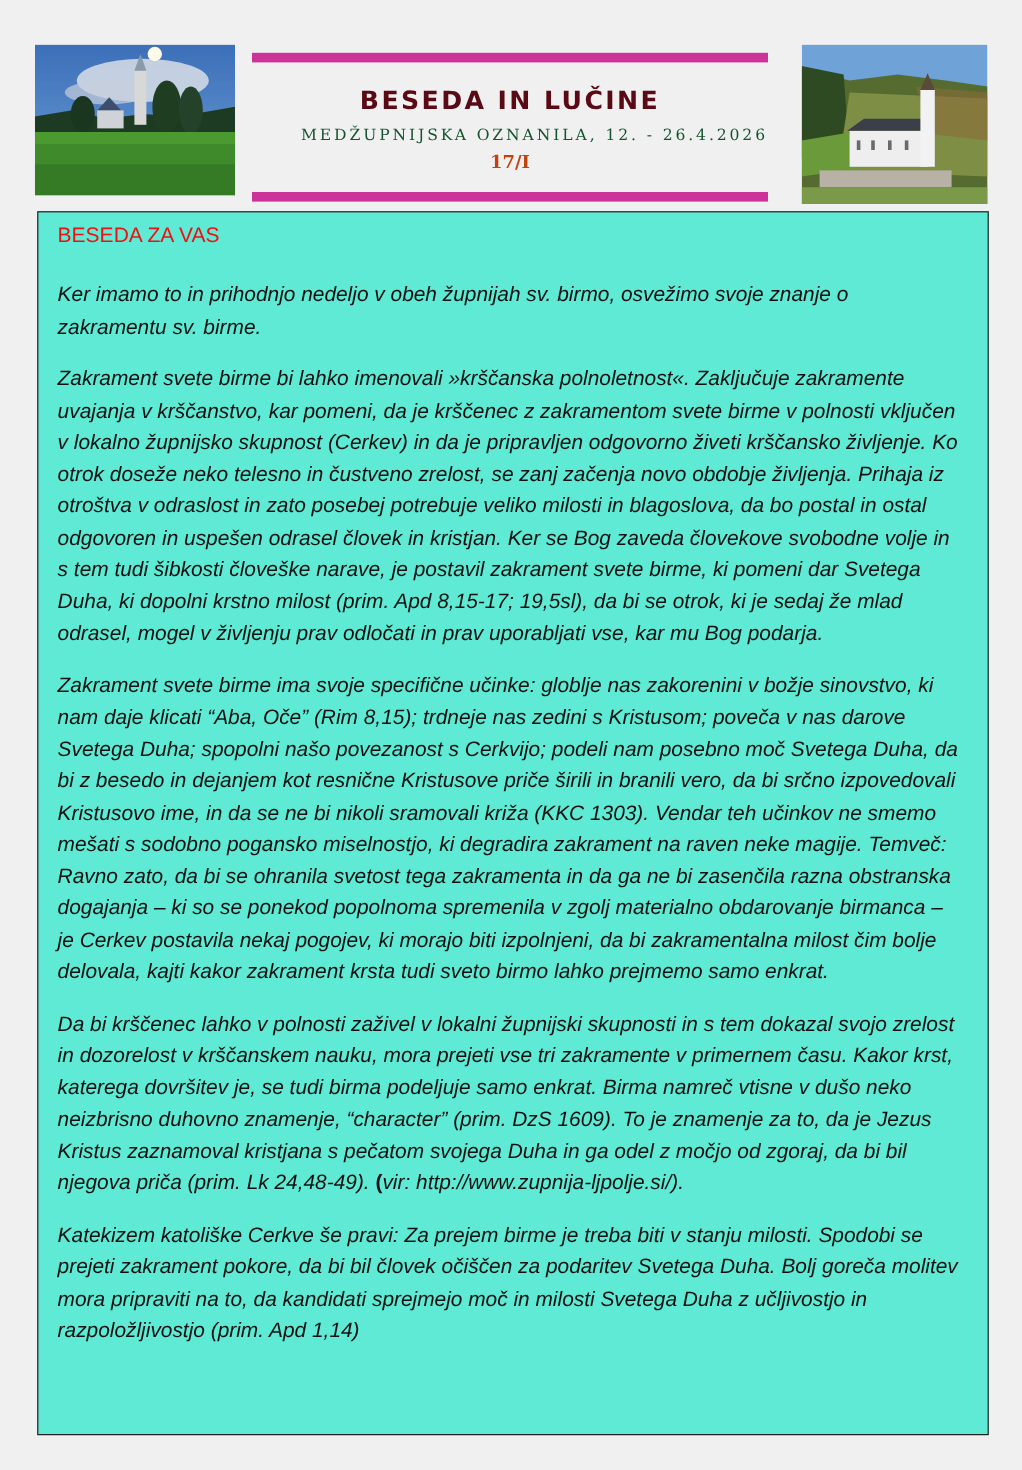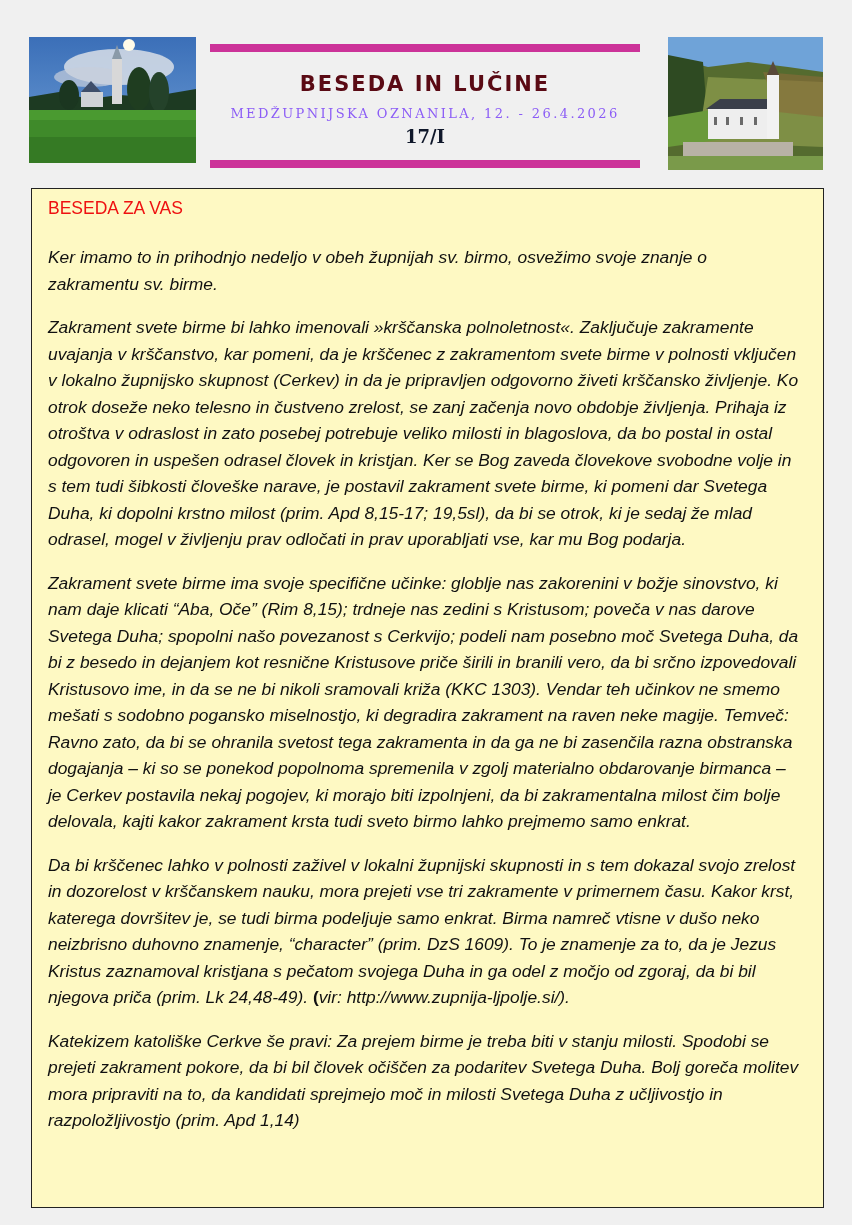--- a/index.html
+++ b/index.html
@@ -68,44 +68,44 @@
       font-weight: bold;
       font-size: 21px;
       letter-spacing: 2px;
       color: #5a0a14;
     }
     .title-sub {
       position: absolute;
       left: 0;
       top: 62px;
       width: 430px;
-      text-align: center;
+      text-align: right;
       font-family: "DejaVu Serif", serif;
       font-size: 13px;
       letter-spacing: 2.4px;
-      color: #8b5cf6;
+      color: #14532d;
     }
     .title-issue {
       position: absolute;
       left: 0;
       top: 82px;
       width: 430px;
       text-align: center;
       font-family: "DejaVu Serif", serif;
       font-weight: bold;
-      font-size: 18px;
-      color: #0f172a;
+      font-size: 15px;
+      color: #c2410c;
     }
     .content-box {
       position: absolute;
       left: 31px;
-      top: 188px;
+      top: 176px;
       width: 793px;
       height: 1020px;
-      background: #fef9c3;
+      background: #5eead4;
       border: 1.5px solid #222;
       box-sizing: border-box;
     }
     .section-heading {
       position: absolute;
       left: 16px;
       top: 9px;
       font-size: 17.5px;
       color: #ee1111;
       font-family: "Liberation Sans", sans-serif;

